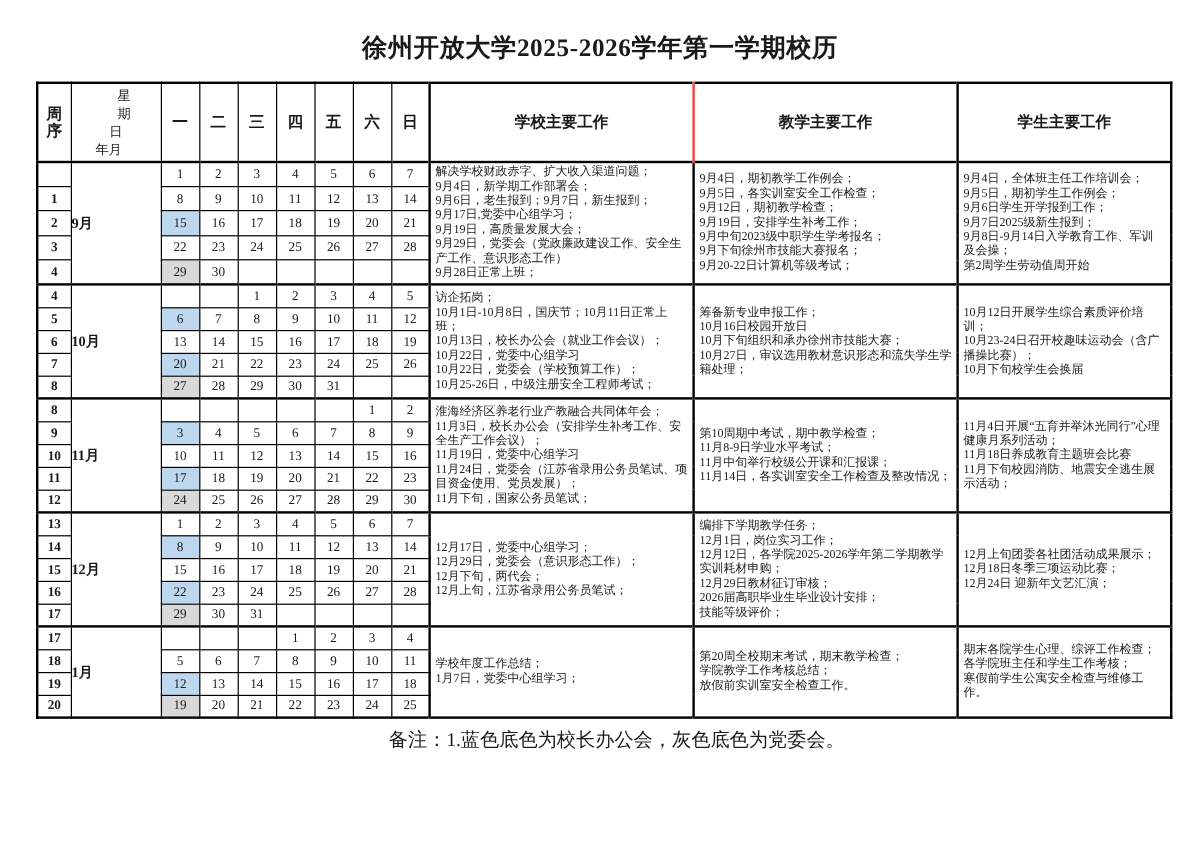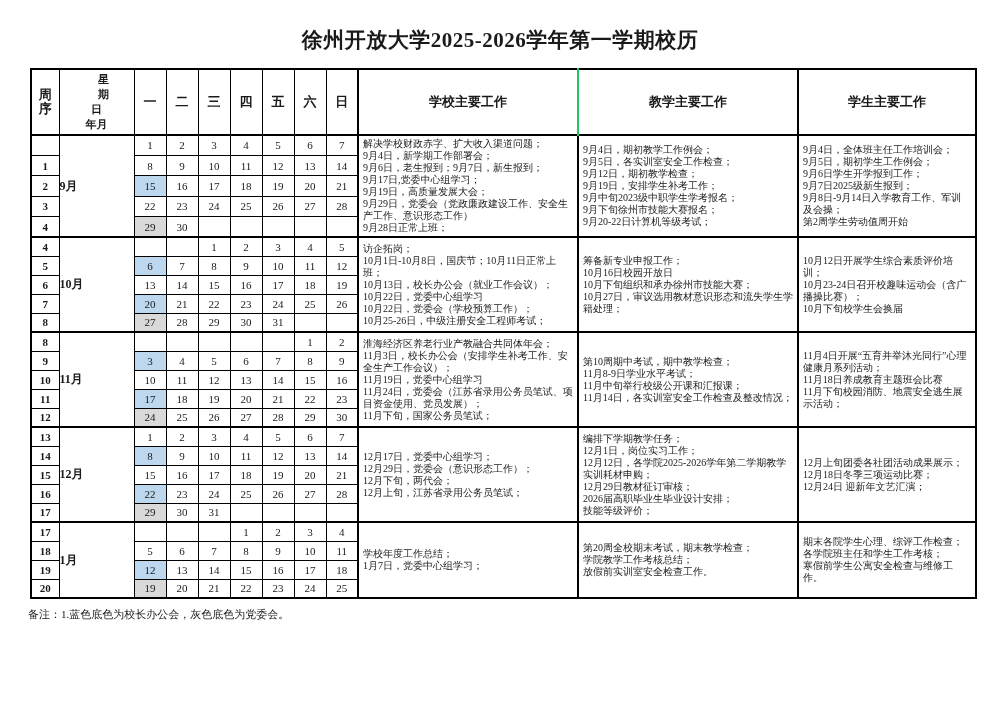--- a/index.html
+++ b/index.html
@@ -31,45 +31,46 @@
   }
   
   col.c-week    { width: 28px; }
   col.c-month   { width: 75px; }
   col.c-day     { width: 32px; }
   col.c-school  { width: 220px; }
   col.c-teach   { width: 220px; }
   col.c-student { width: 178px; }
 
   thead th { height: 56px; font-size: 13px; font-weight: bold; vertical-align: middle; text-align: center; }
-  th.corner { font-size: 11px; font-weight: bold; padding: 2px 20px; }
+  th.corner { font-size: 11px; font-weight: normal; padding: 2px 20px; }
   th.corner .t { text-align: center; padding-left: 14px; }
   th.corner .m { text-align: center; }
-  th.corner .b { text-align: center; }
+  th.corner .b { text-align: left; }
   th.weekhdr div { line-height: 14px; }
 
   tbody td { height: 19px; font-size: 11px; }
   td.week  { text-align: center; font-weight: bold; vertical-align: middle; }
   td.month { font-weight: bold; font-size: 12px; vertical-align: middle; }
   td.day   { text-align: center; vertical-align: middle; border-right-width: 1px; }
   td.day.last { border-right: 2px solid #000; }
   td.day.hl-blue { background: var(--blue, #bdd7ee); }
   td.day.hl-gray { background: var(--gray, #d9d9d9); }
   td.work {
     vertical-align: middle;
     text-align: left;
     padding: 2px 4px;
     font-size: 10px;
     border-left: 2px solid #000;
   }
   td.work div { line-height: 12px; }
   tr.month-start td { border-top: 2px solid #000; }
   .note {
     margin: 8px 0 0 28px;
-    font-size: 11px;
+    font-size: 16px;
+    text-align: center;
   }
 </style>
 </head>
 <body>
 
 <div class="page">
   <div class="title">徐州开放大学2025-2026学年第一学期校历</div>
 
   <div class="table-wrap">
     <table class="cal">
@@ -99,21 +100,21 @@
             <div class="b">年月</div>
           </th>
           <th>一</th>
           <th>二</th>
           <th>三</th>
           <th>四</th>
           <th>五</th>
           <th>六</th>
           <th style="border-right:2px solid #000">日</th>
           <th style="border-left:2px solid #84cc16">学校主要工作</th>
-          <th style="border-left:2px solid #22c55e;border-right:2px solid #000">教学主要工作</th>
+          <th style="border-left:2px solid #ef4444;border-right:2px solid #000">教学主要工作</th>
           <th>学生主要工作</th>
         </tr>
       </thead>
       <tbody>
           <tr class="month-start">
             <td class="week"></td>
             <td class="month" rowspan="5">9月</td>
             <td class="day">1</td>
             <td class="day">2</td>
             <td class="day">3</td>

